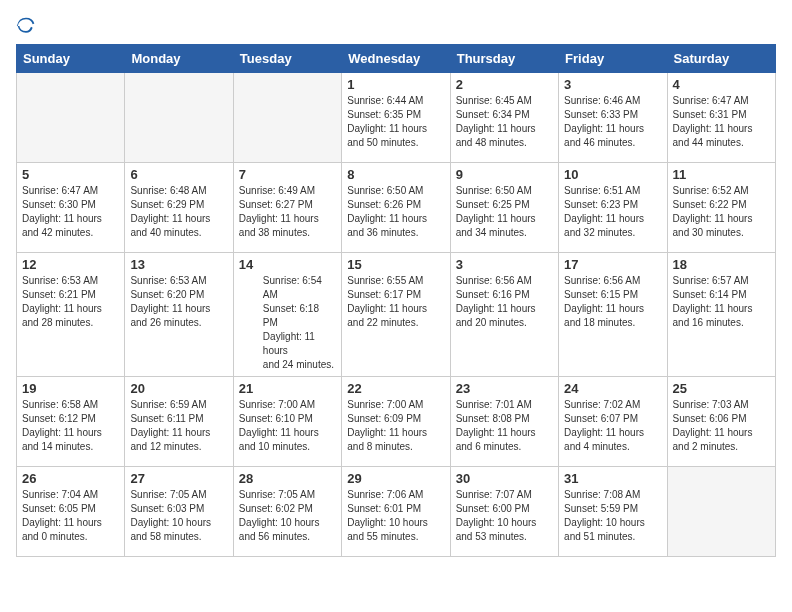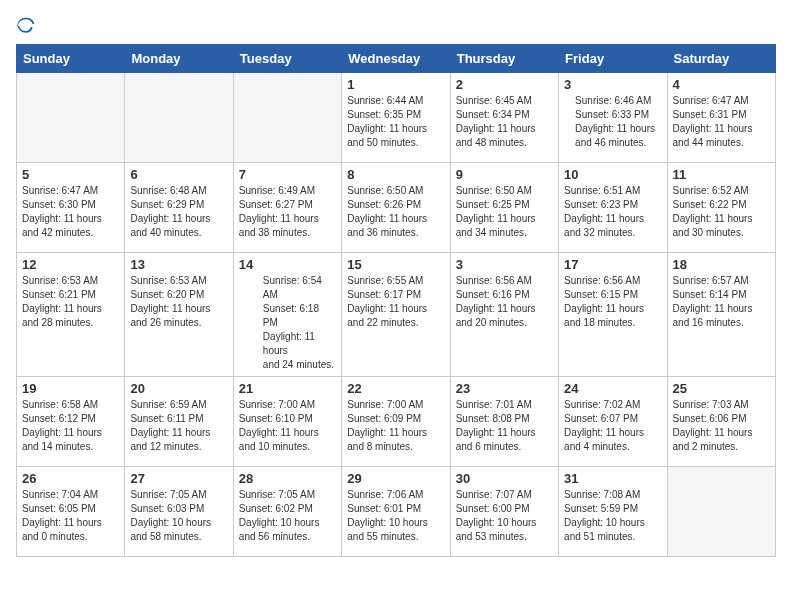--- a/index.html
+++ b/index.html
@@ -124,21 +124,21 @@
         </td>
         <td>
           <span class="day-number">2</span>
           <div class="day-info" style="white-space: pre-line;">Sunrise: 6:45 AM
 Sunset: 6:34 PM
 Daylight: 11 hours
 and 48 minutes.</div>
         </td>
         <td>
           <span class="day-number">3</span>
-          <div class="day-info" style="white-space: pre-line; margin-left: 11px;">Sunrise: 6:46 AM
+          <div class="day-info" style="white-space: pre-line;">Sunrise: 6:46 AM
 Sunset: 6:33 PM
 Daylight: 11 hours
 and 46 minutes.</div>
         </td>
         <td>
           <span class="day-number">4</span>
           <div class="day-info" style="white-space: pre-line;">Sunrise: 6:47 AM
 Sunset: 6:31 PM
 Daylight: 11 hours
 and 44 minutes.</div>

